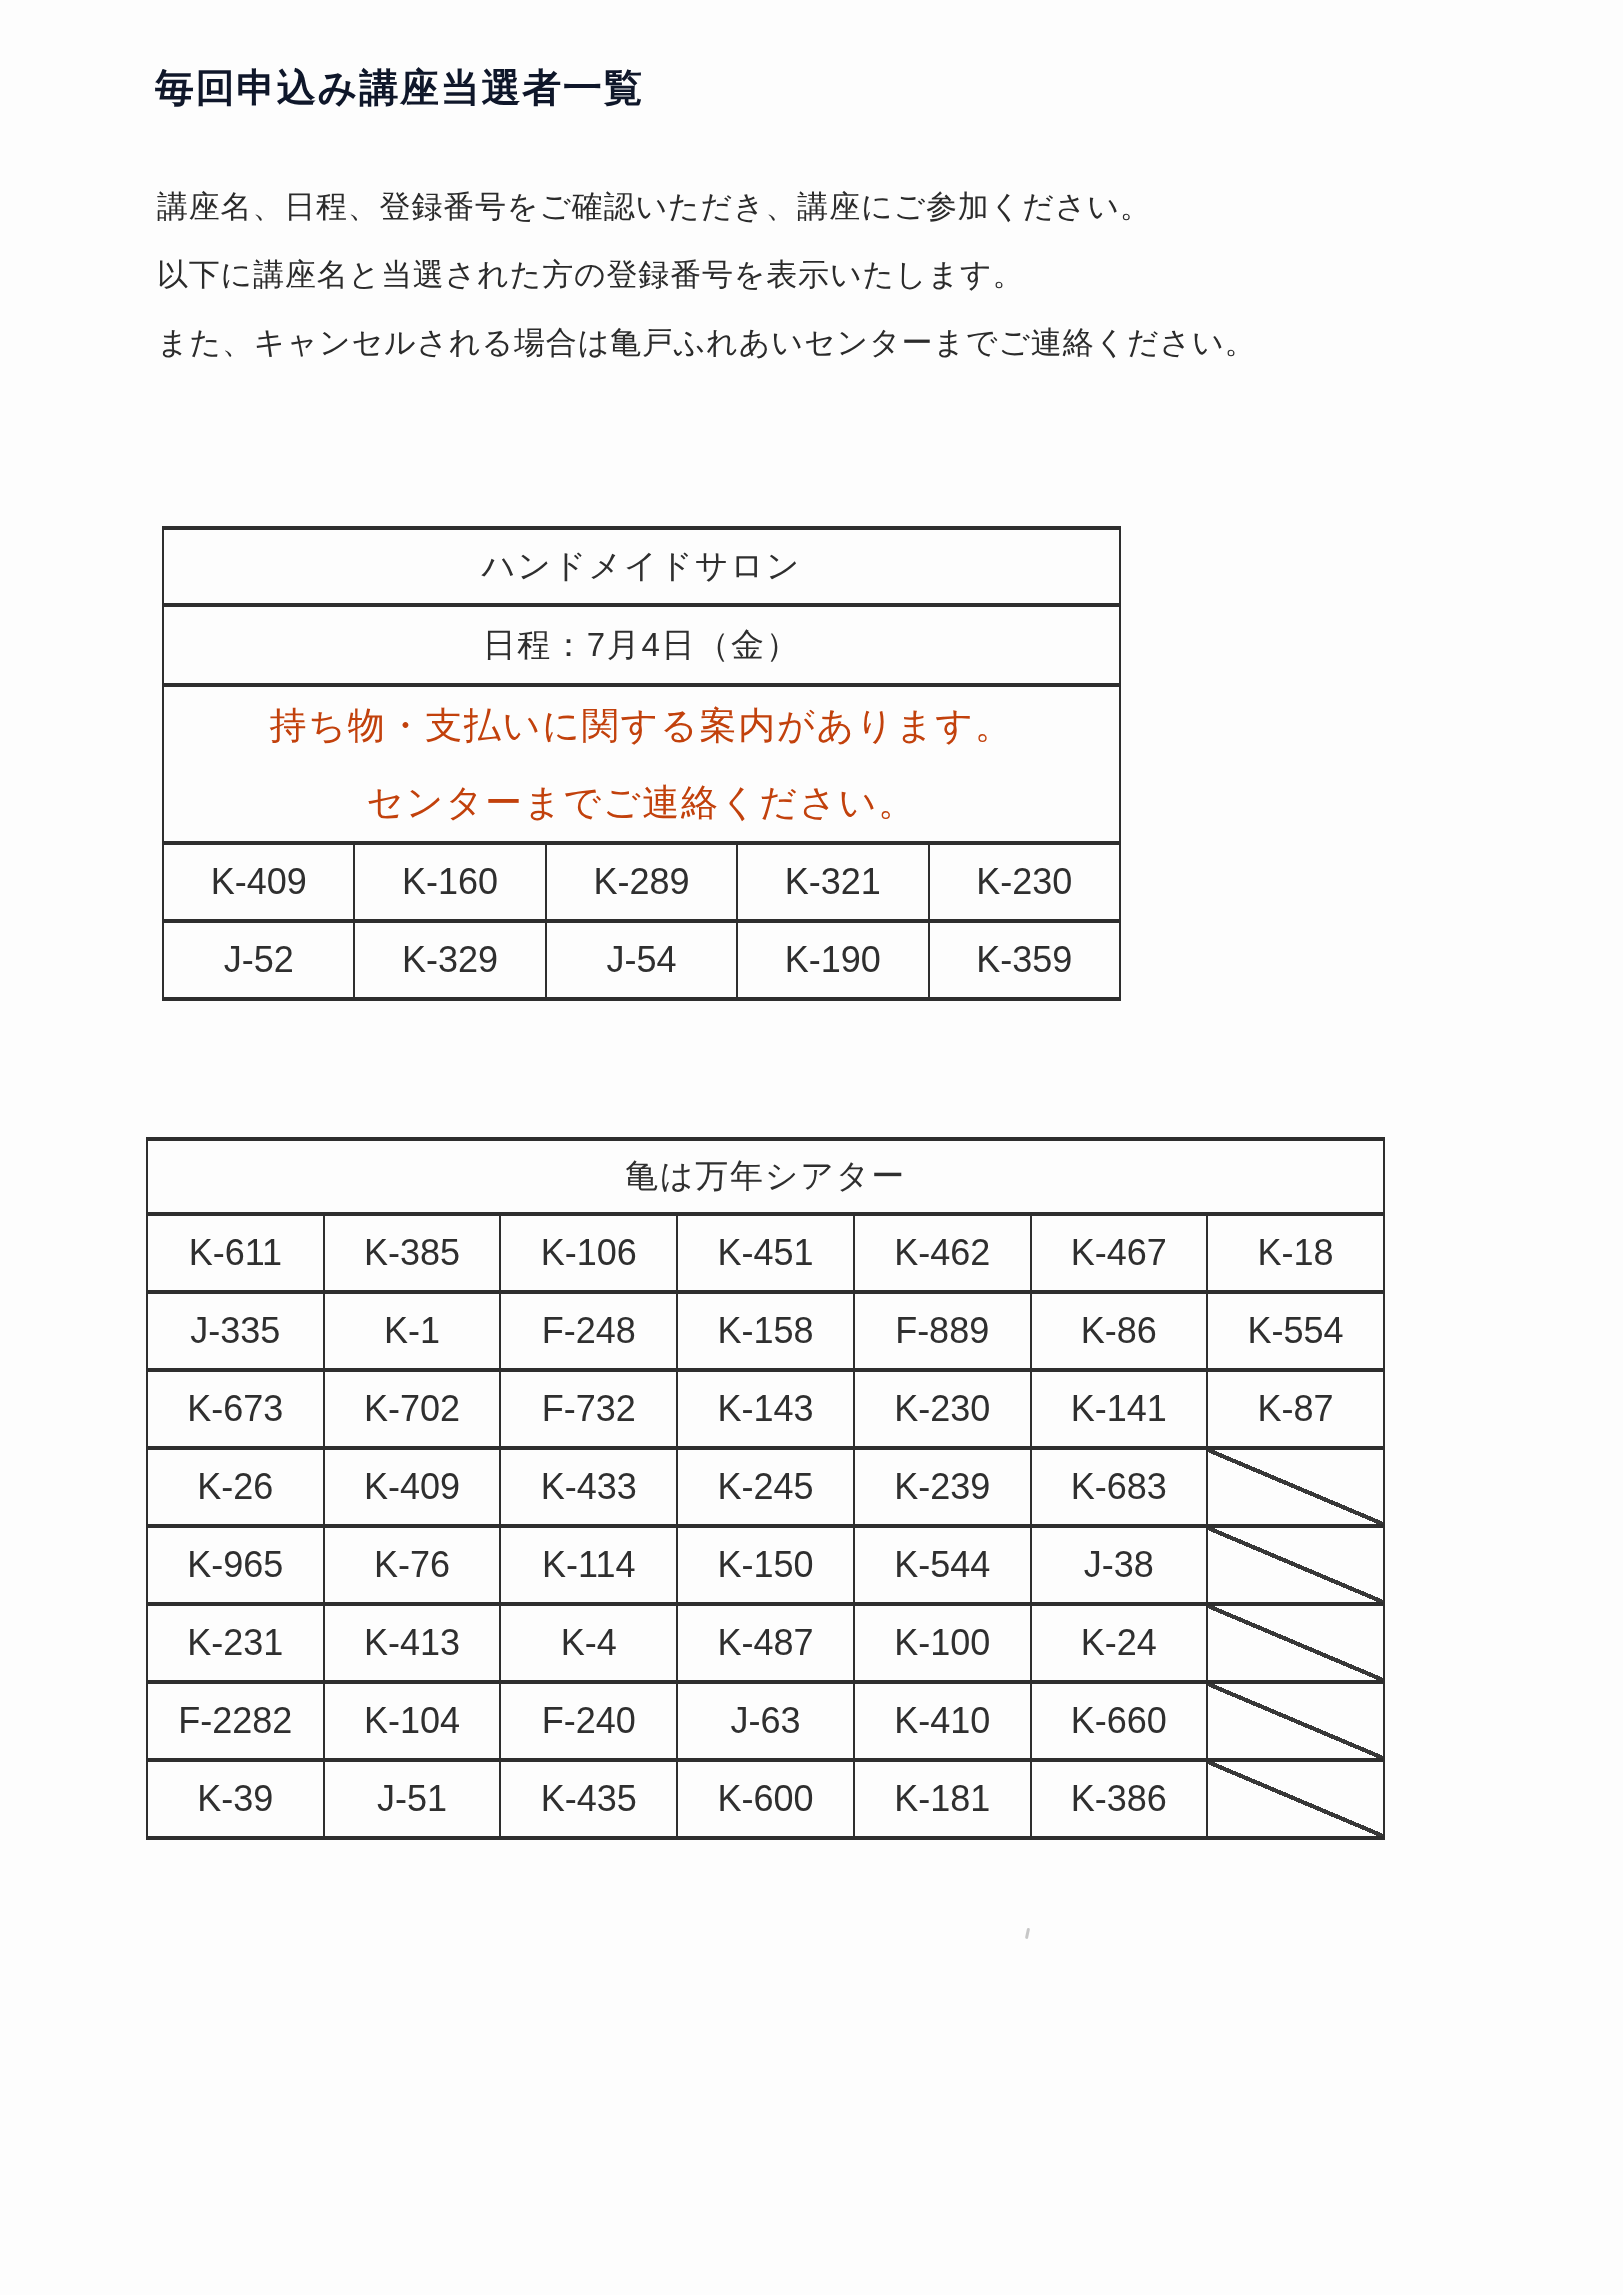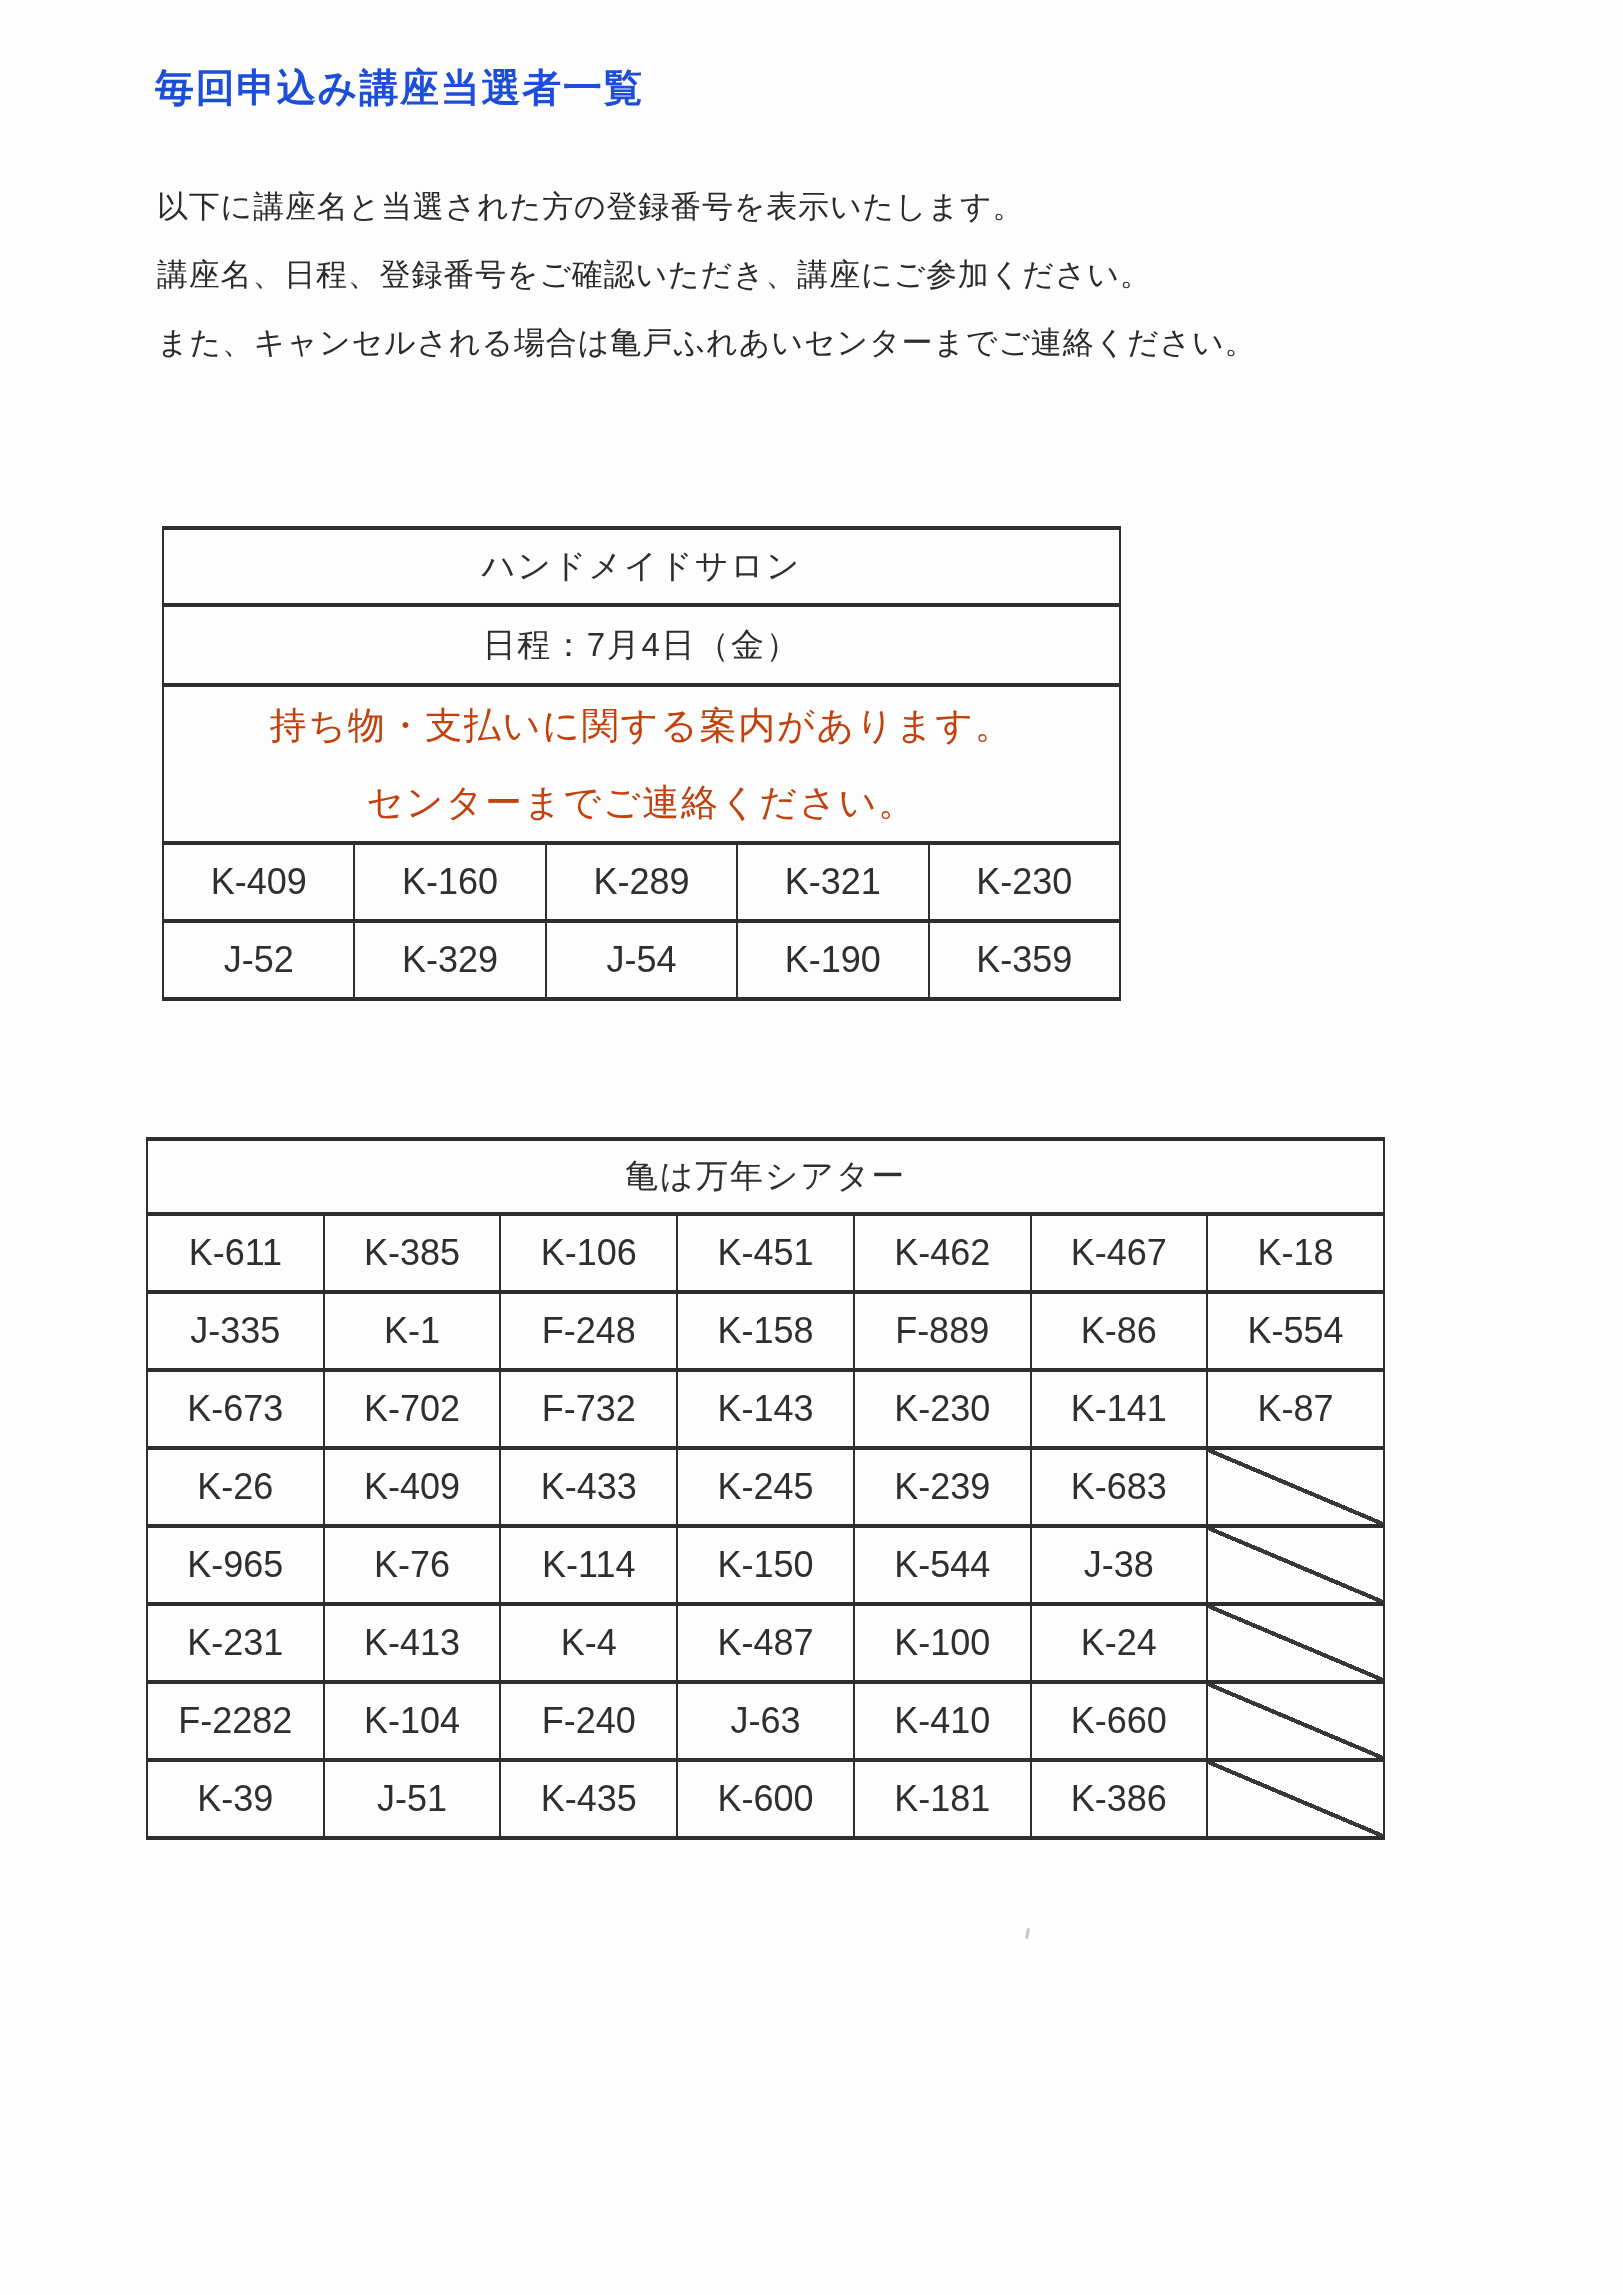--- a/index.html
+++ b/index.html
@@ -3,21 +3,21 @@
 <meta charset="utf-8">
 <style>
   html,body{margin:0;padding:0;background:#ffffff;}
   .page{
     position:relative;width:1623px;height:2295px;background:#fdfdfd;
     color:#2b2b2b;font-family:"Liberation Sans","DejaVu Sans",sans-serif;
     overflow:hidden;
   }
   .page-title{
     position:absolute;left:155px;top:61px;margin:0;
-    font-size:39px;font-weight:bold;letter-spacing:1.7px;color:#1d4ed8;
+    font-size:39px;font-weight:bold;letter-spacing:1.7px;color:#0f172a;
   }
   .intro{position:absolute;left:157px;top:173px;font-size:31px;line-height:68px;letter-spacing:0.8px;}
   .intro p{margin:0;}
 
   .table-wrap{position:absolute;}
   .table-wrap.t0{left:146px;top:526px;width:959px;padding-left:16px;}
   .table-wrap.t1{left:146px;top:1137px;width:1239px;}
 
   table{border-collapse:collapse;width:100%;table-layout:fixed;}
   td{
@@ -47,22 +47,22 @@
   }
 </style>
 </head>
 <body>
 
 <div class="page">
 
   <h1 class="page-title">毎回申込み講座当選者一覧</h1>
 
   <div class="intro">
+    <p>講座名、日程、登録番号をご確認いただき、講座にご参加ください。</p>
     <p>以下に講座名と当選された方の登録番号を表示いたします。</p>
-    <p>講座名、日程、登録番号をご確認いただき、講座にご参加ください。</p>
     <p>また、キャンセルされる場合は亀戸ふれあいセンターまでご連絡ください。</p>
   </div>
 
   <div class="table-wrap t0">
       <table>
         <colgroup>
           <col>
           <col>
           <col>
           <col>

